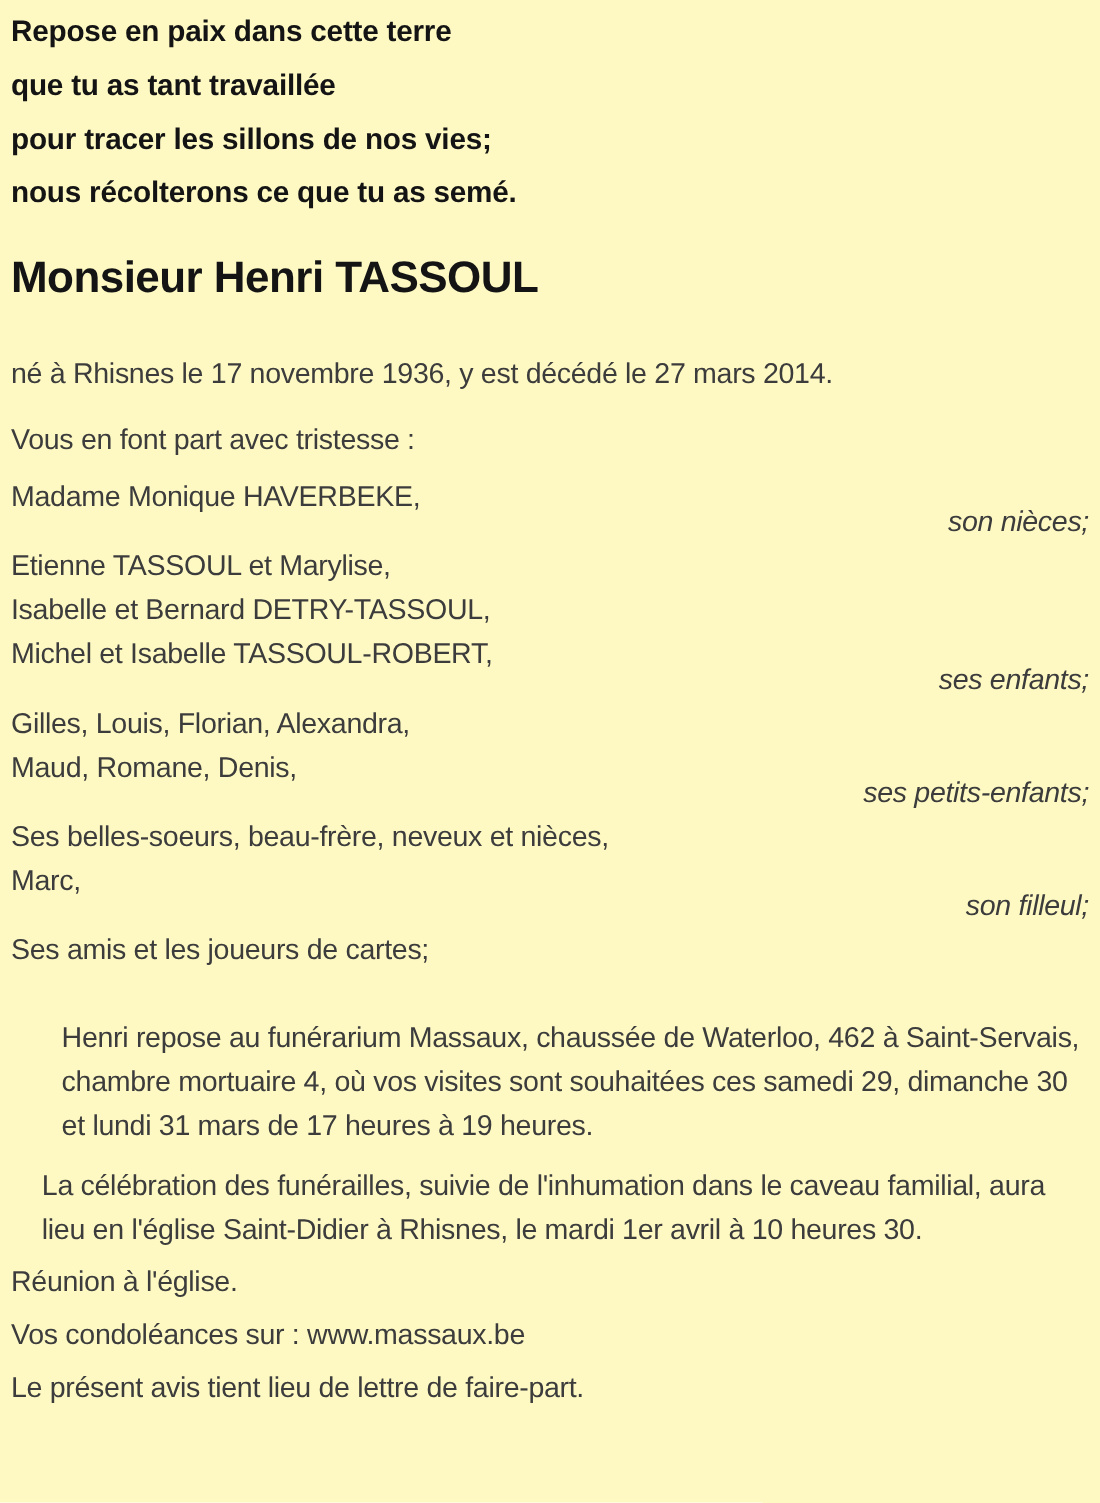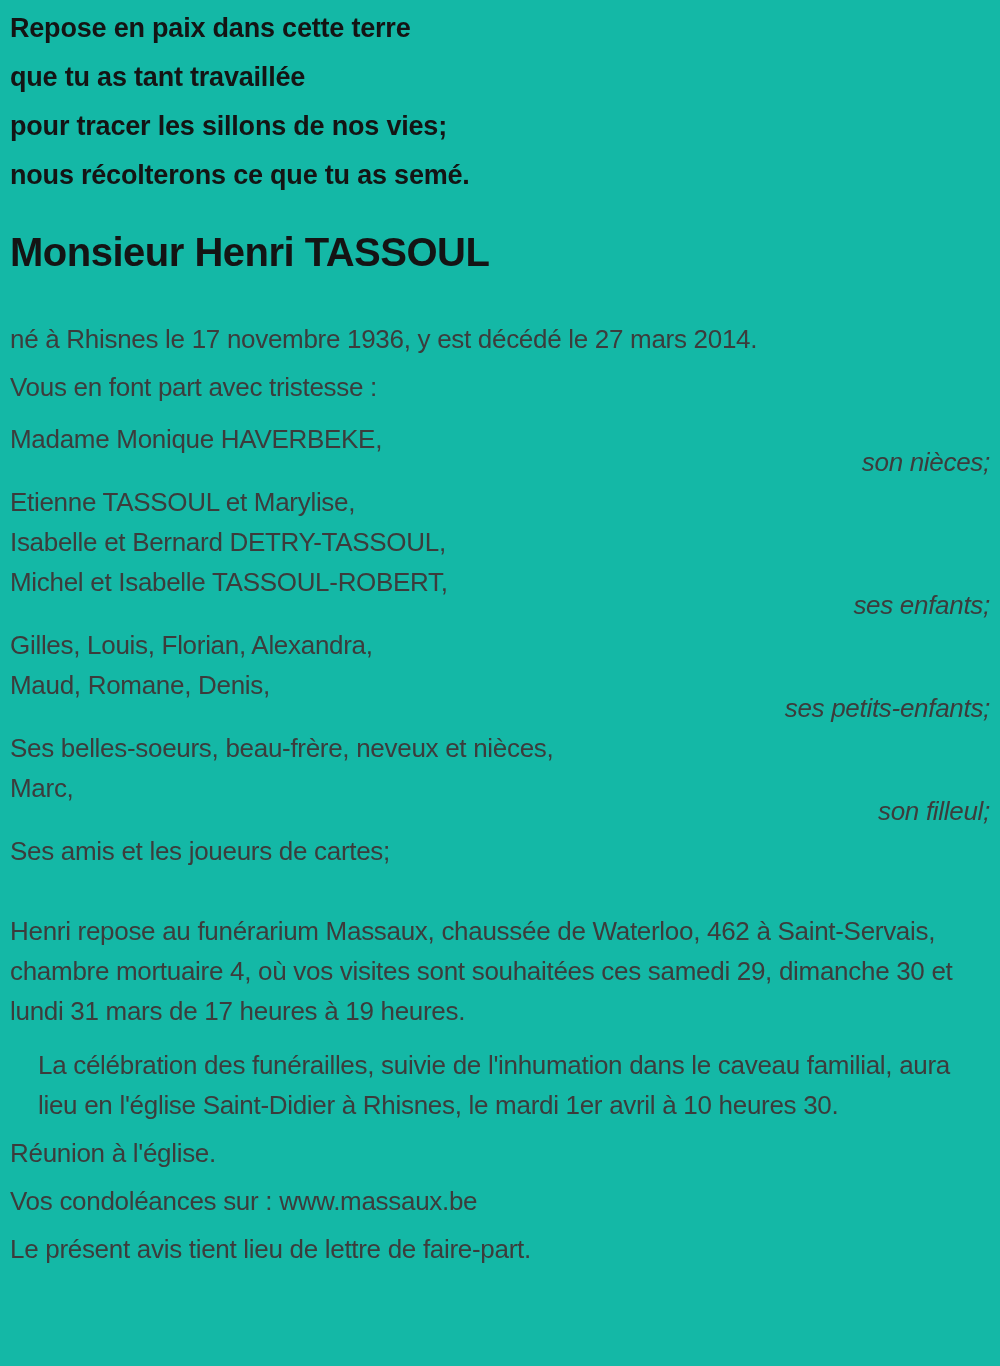--- a/index.html
+++ b/index.html
@@ -11,21 +11,21 @@
     width: 1000px;
     height: 1366px;
     font-family: "Liberation Sans", sans-serif;
     overflow: hidden;
   }
   .page {
     box-sizing: border-box;
     width: 1000px;
     height: 1366px;
     padding: 4px 10px 0 10px;
-    background: #14b8a6;
+    background: #fef9c3;
   }
   .epitaph-line {
     font-weight: 700;
     font-size: 27px;
     line-height: 49px;
     color: #141414;
     letter-spacing: -0.2px;
   }
   .deceased-name {
     margin: 28px 0 0 0;
@@ -36,38 +36,38 @@
     letter-spacing: -0.5px;
   }
   .body-line, .family .line, .details p {
     font-size: 26px;
     line-height: 40px;
     color: #3c3c3c;
     letter-spacing: -0.3px;
   }
   .body-line { margin: 0; }
   .intro-dates { margin-top: 43px; }
-  .intro { margin-top: 8px; }
+  .intro { margin-top: 20px; }
   .family { margin-top: 12px; }
   .family .attr {
     font-size: 26px;
     line-height: 24px;
     font-style: italic;
     color: #3c3c3c;
     text-align: right;
     margin-top: -9px;
     letter-spacing: -0.3px;
   }
   .family .attr + .group { margin-top: 8px; }
   .family .group + .group { margin-top: 0; }
   .details p {
     margin: 8px 0 0 0;
     max-width: 958px;
   }
-  .details p:nth-child(1) { margin-top: 40px; }
+  .details p:nth-child(1) { margin-top: 40px; margin-left: 46px; }
   .details p:nth-child(2) { margin-top: 14px; margin-left: 28px; }
 </style>
 </head>
 <body>
 
 <div class="page">
   <div class="epitaph" id="epitaph">
       <div class="epitaph-line">Repose en paix dans cette terre</div>
       <div class="epitaph-line">que tu as tant travaillée</div>
       <div class="epitaph-line">pour tracer les sillons de nos vies;</div>

